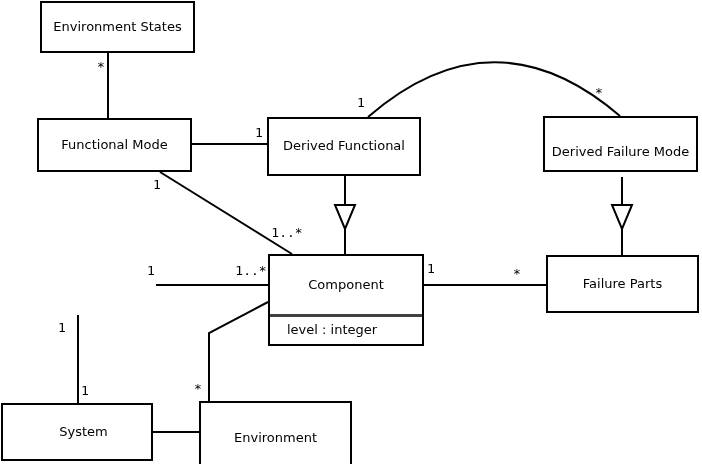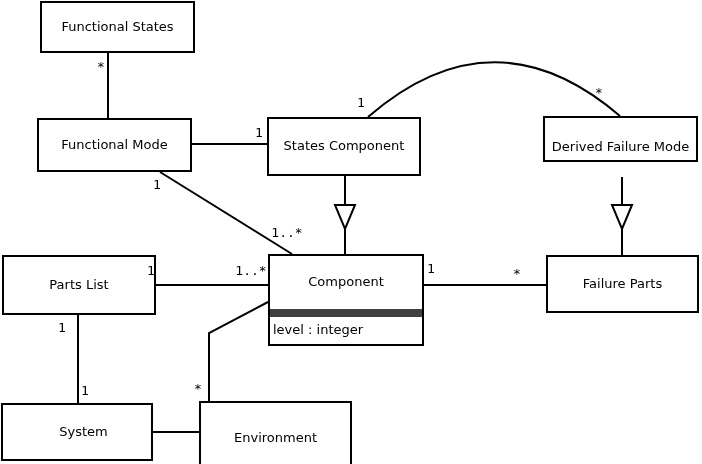--- a/index.html
+++ b/index.html
@@ -31,47 +31,47 @@
     align-items: center;
     justify-content: center;
     font-size: 13px;
     line-height: 1.1;
     text-align: center;
     z-index: 2;
   }
   #b-operational-states  { left: 40px;  top: 1px;   width: 155px; height: 52px; }
   #b-functional-group    { left: 37px;  top: 118px; width: 155px; height: 54px; }
   #b-derived-component   { left: 267px; top: 117px; width: 154px; height: 59px; }
-  #b-derived-failure-mode{ left: 543px; top: 116px; width: 155px; height: 46px; padding-top: 16px; }
+  #b-derived-failure-mode{ left: 543px; top: 116px; width: 155px; height: 56px; padding-top: 16px; }
   #b-parts-list          { left: 2px;   top: 255px; width: 154px; height: 60px; }
   #b-failure-mode        { left: 546px; top: 255px; width: 153px; height: 58px; }
   #b-system              { left: 1px;   top: 403px; width: 152px; height: 58px; padding-left: 13px; }
   #b-environment         { left: 199px; top: 401px; width: 153px; height: 74px; }
 
   #b-component {
     left: 268px; top: 254px; width: 156px; height: 92px;
     flex-direction: column;
     align-items: stretch;
     justify-content: flex-start;
     padding: 0;
   }
   .comp-name {
     flex: 1;
     display: flex;
     align-items: center;
     justify-content: center;
   }
   .comp-attr {
-    border-top: 8px solid #404040;
+    border-top: 3px solid #404040;
     height: 27px;
     flex: 0 0 27px;
     display: flex;
     align-items: center;
     justify-content: flex-start;
-    padding-left: 3px;
+    padding-left: 17px;
     text-align: left;
   }
   .mult {
     position: absolute;
     transform: translate(-50%, -50%);
     font-family: "DejaVu Sans Mono", monospace;
     font-size: 13px;
     white-space: nowrap;
     z-index: 3;
   }
@@ -106,38 +106,35 @@
     <polygon points="612,205 632,205 622,229" fill="#ffffff"></polygon>
     <line x1="622" y1="229" x2="622" y2="255"></line>
     <line x1="156" y1="285" x2="268" y2="285"></line>
     <line x1="78" y1="315" x2="78" y2="403"></line>
     <polyline points="268,302 209,333 209,401"></polyline>
     <line x1="424" y1="285" x2="546" y2="285"></line>
     <line x1="153" y1="432" x2="199" y2="432"></line>
   </svg>
 
   <div class="box" id="b-operational-states">
-    <span>Functional States</span>
+    <span>Environment States</span>
   </div>
 
   <div class="box" id="b-functional-group">
     <span>Functional Mode</span>
   </div>
 
   <div class="box" id="b-derived-component">
-    <span>States Component</span>
+    <span>Derived Functional</span>
   </div>
 
   <div class="box" id="b-derived-failure-mode">
     <span>Derived Failure Mode</span>
   </div>
 
-  <div class="box" id="b-parts-list">
-    <span>Parts List</span>
-  </div>
 
   <div class="box" id="b-component">
     <div class="comp-name">
       <span>Component</span>
     </div>
     <div class="comp-attr">
       <span>level : integer</span>
     </div>
   </div>
 

